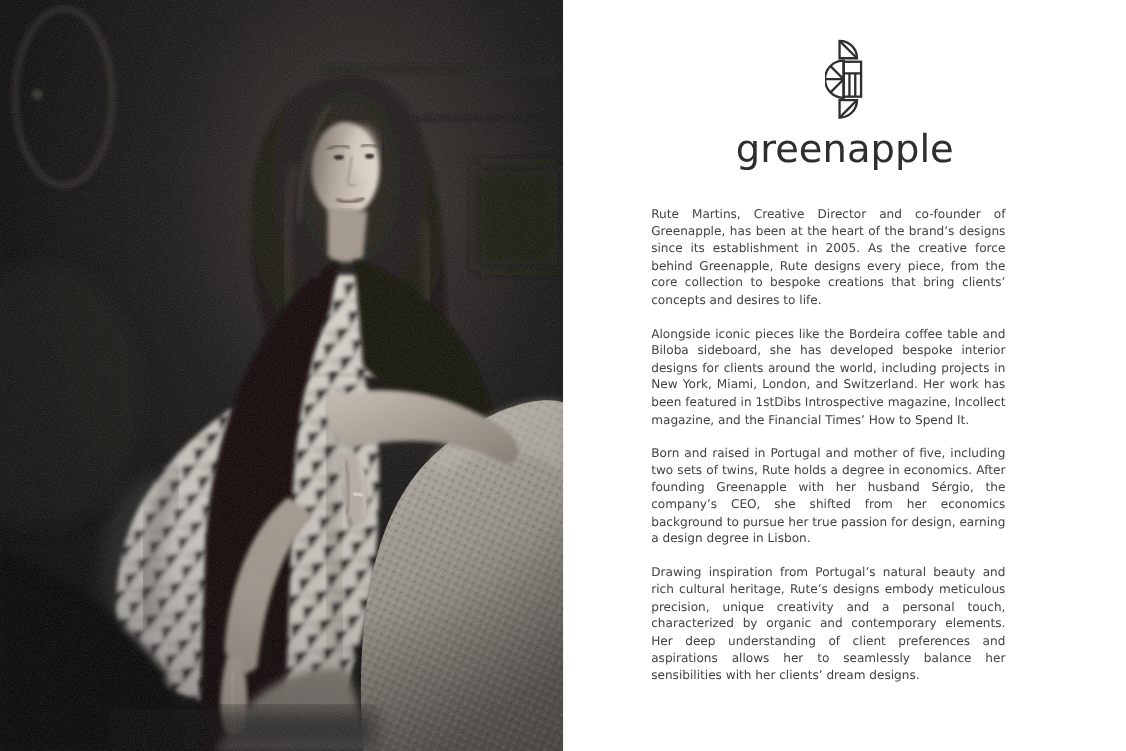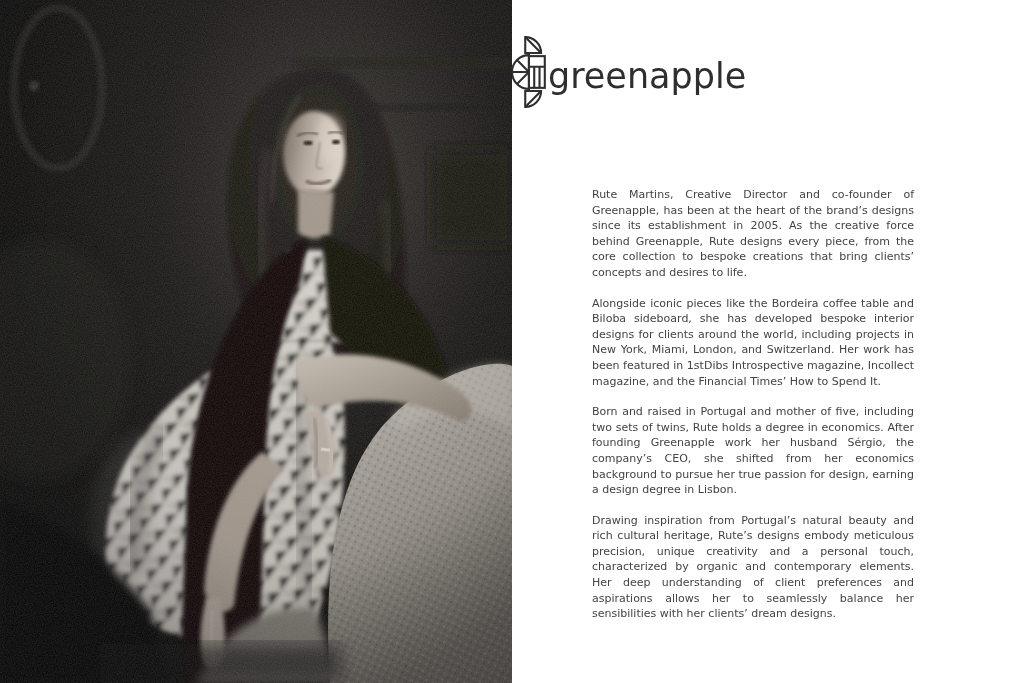--- a/index.html
+++ b/index.html
@@ -5,21 +5,21 @@
   html,body{margin:0;padding:0;background:#ffffff;}
   .page{
     width:1024px;height:683px;display:flex;overflow:hidden;
     background:#ffffff;font-family:"DejaVu Sans","Liberation Sans",sans-serif;
   }
   .photo-pane{width:512px;height:683px;flex:0 0 512px;background:#0c0b0a;}
   .photo-pane svg{display:block;}
   .content-pane{position:relative;width:512px;height:683px;flex:0 0 512px;background:#ffffff;}
   .brand{
     position:absolute;top:35px;left:0;width:512px;
-    display:flex;flex-direction:row;align-items:center;
+    display:flex;flex-direction:column;align-items:center;
   }
   .brand-icon{display:block;}
   .wordmark{
     margin-top:8px;font-size:35px;line-height:38px;color:#2e2e2e;
     letter-spacing:0px;font-weight:400;
   }
   .bio{
     position:absolute;top:187px;left:80px;width:322px;
     font-size:11px;line-height:15.6px;color:#434343;
     text-align:justify;text-justify:inter-word;
@@ -170,18 +170,18 @@
 
         <path d="M12.5,53 L12.5,68 A15,15 0 0 0 27.5,53 Z"></path>
         <path d="M12.5,68 L27.5,53"></path>
       </svg>
       <div class="wordmark">greenapple</div>
     </div>
 
     <div class="bio">
       <p>Rute Martins, Creative Director and co-founder of Greenapple, has been at the heart of the brand’s designs since its establishment in 2005. As the creative force behind Greenapple, Rute designs every piece, from the core collection to bespoke creations that bring clients’ concepts and desires to life.</p>
       <p>Alongside iconic pieces like the Bordeira coffee table and Biloba sideboard, she has developed bespoke interior designs for clients around the world, including projects in New York, Miami, London, and Switzerland. Her work has been featured in 1stDibs Introspective magazine, Incollect magazine, and the Financial Times’ How to Spend It.</p>
-      <p>Born and raised in Portugal and mother of five, including two sets of twins, Rute holds a degree in economics. After founding Greenapple work her husband Sérgio, the company’s CEO, she shifted from her economics background to pursue her true passion for design, earning a design degree in Lisbon.</p>
+      <p>Born and raised in Portugal and mother of five, including two sets of twins, Rute holds a degree in economics. After founding Greenapple with her husband Sérgio, the company’s CEO, she shifted from her economics background to pursue her true passion for design, earning a design degree in Lisbon.</p>
       <p>Drawing inspiration from Portugal’s natural beauty and rich cultural heritage, Rute’s designs embody meticulous precision, unique creativity and a personal touch, characterized by organic and contemporary elements. Her deep understanding of client preferences and aspirations allows her to seamlessly balance her sensibilities with her clients’ dream designs.</p>
     </div>
 
   </div>
 </div>
 
 </body></html>

